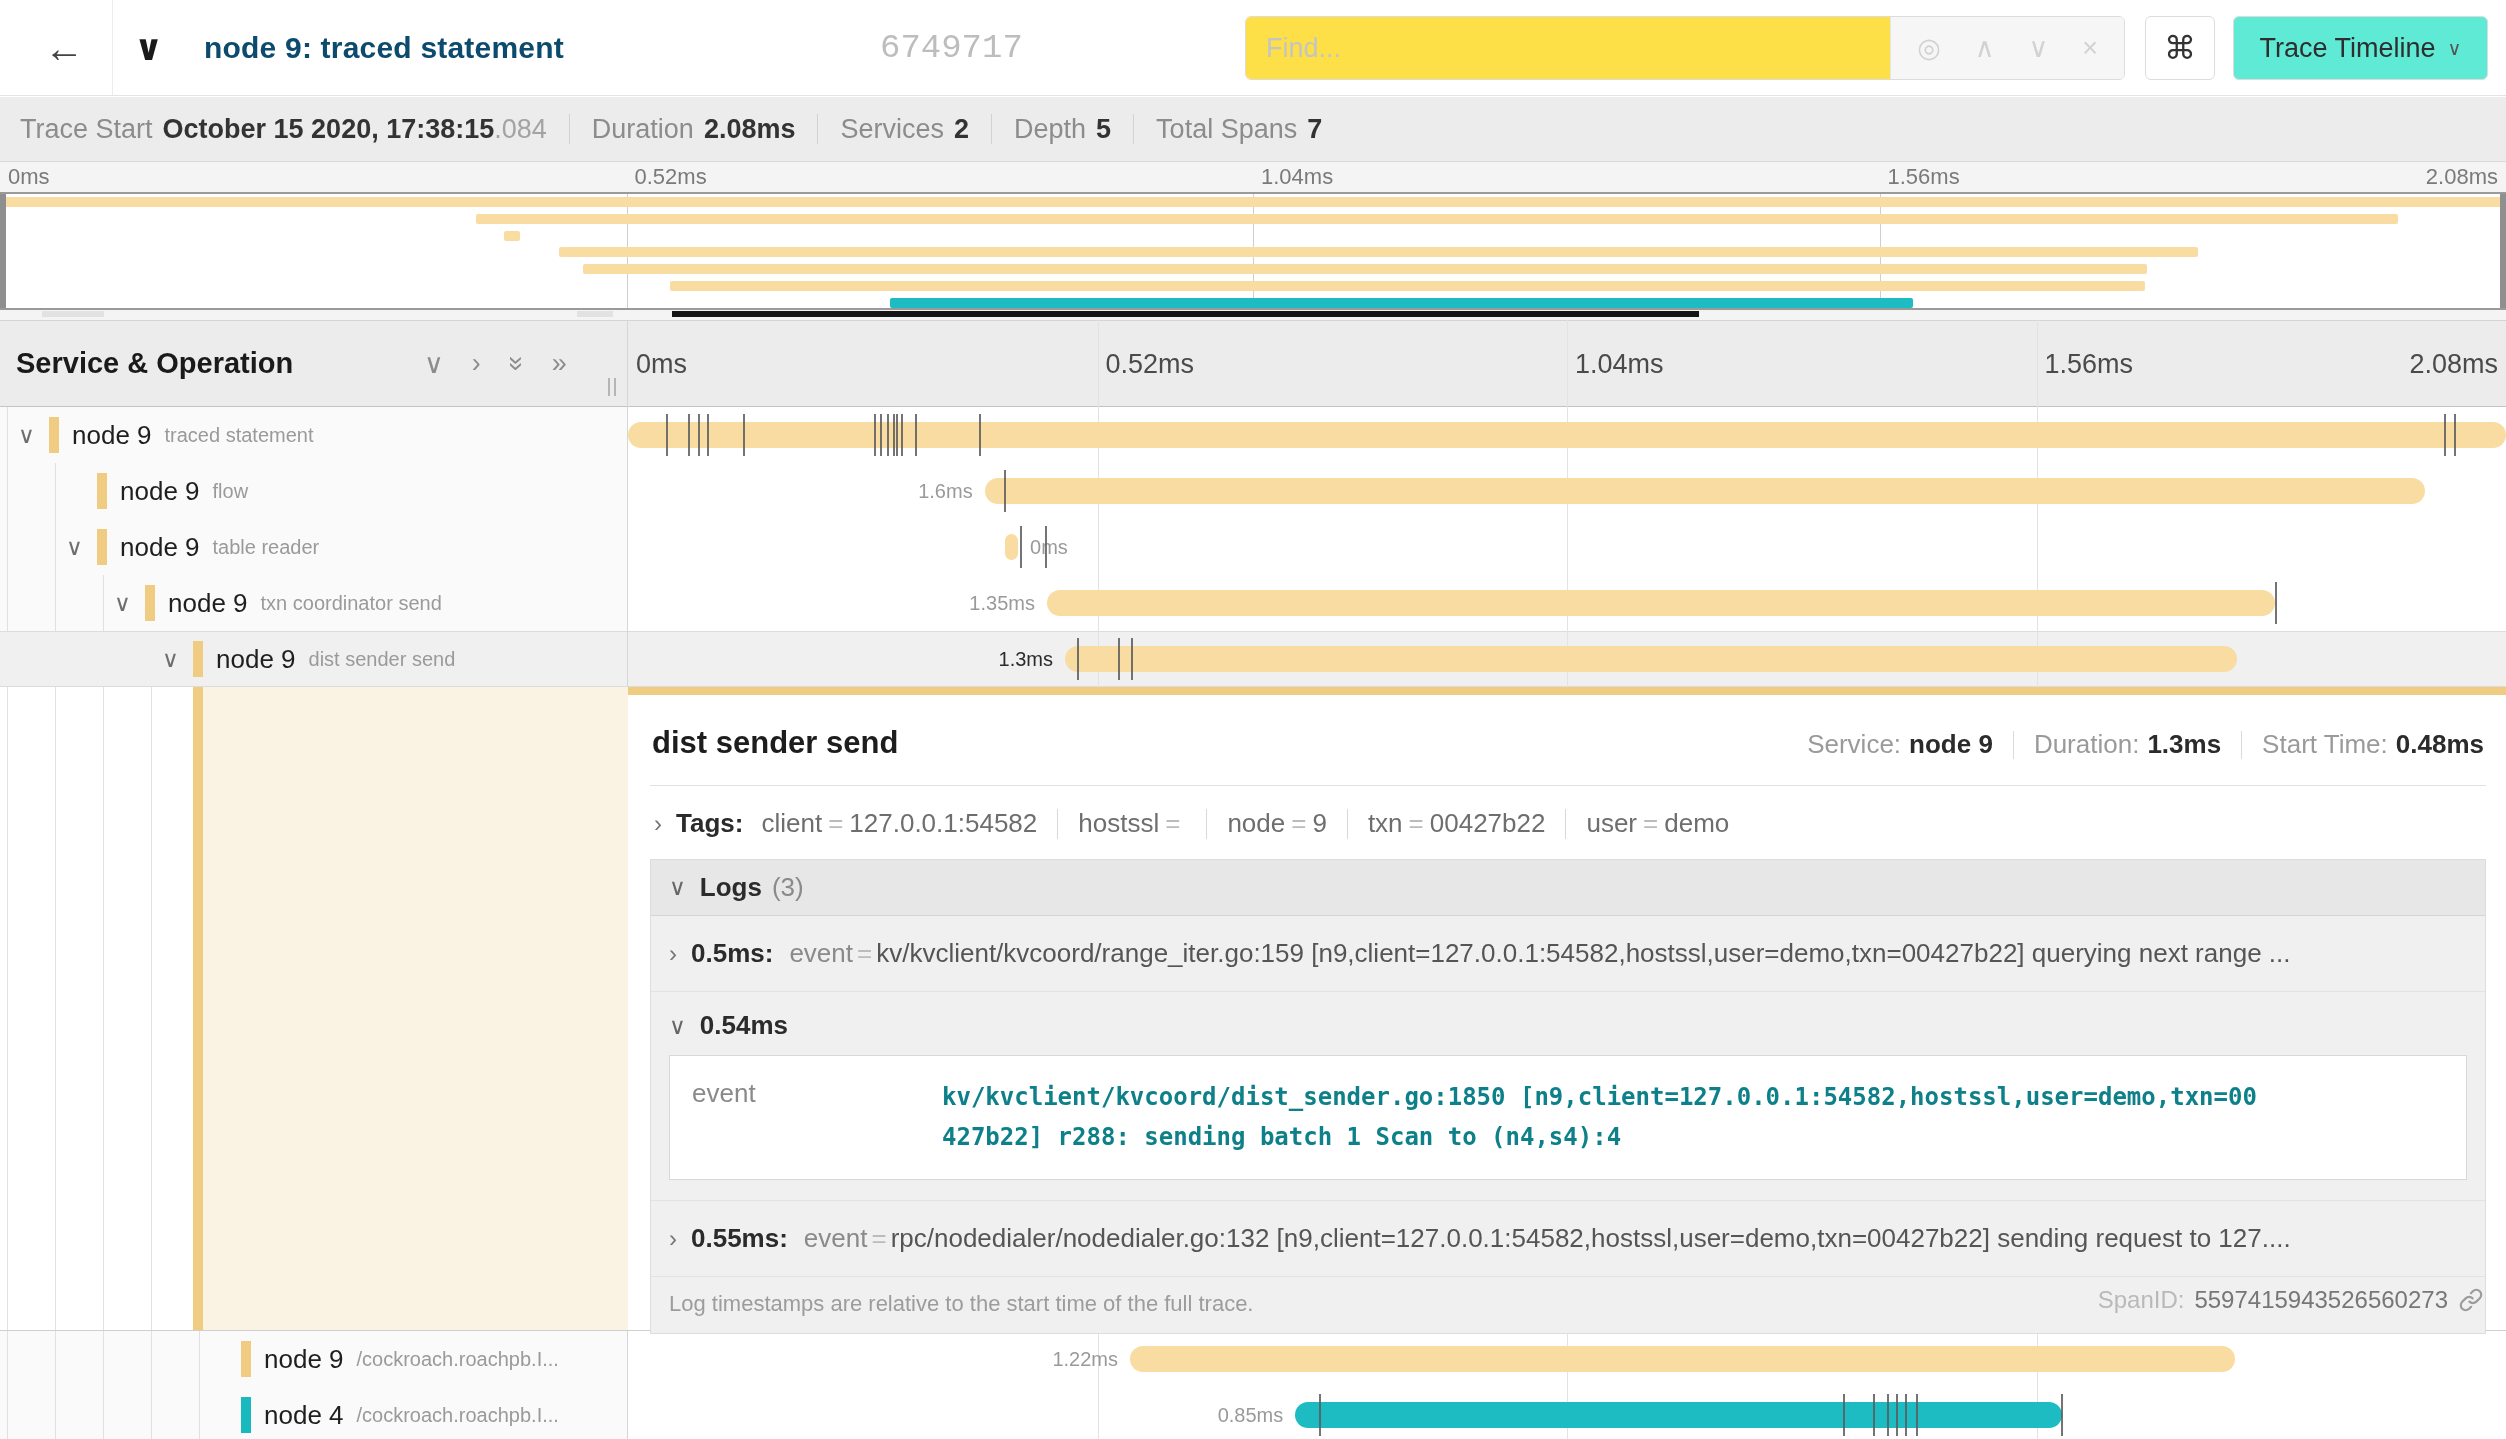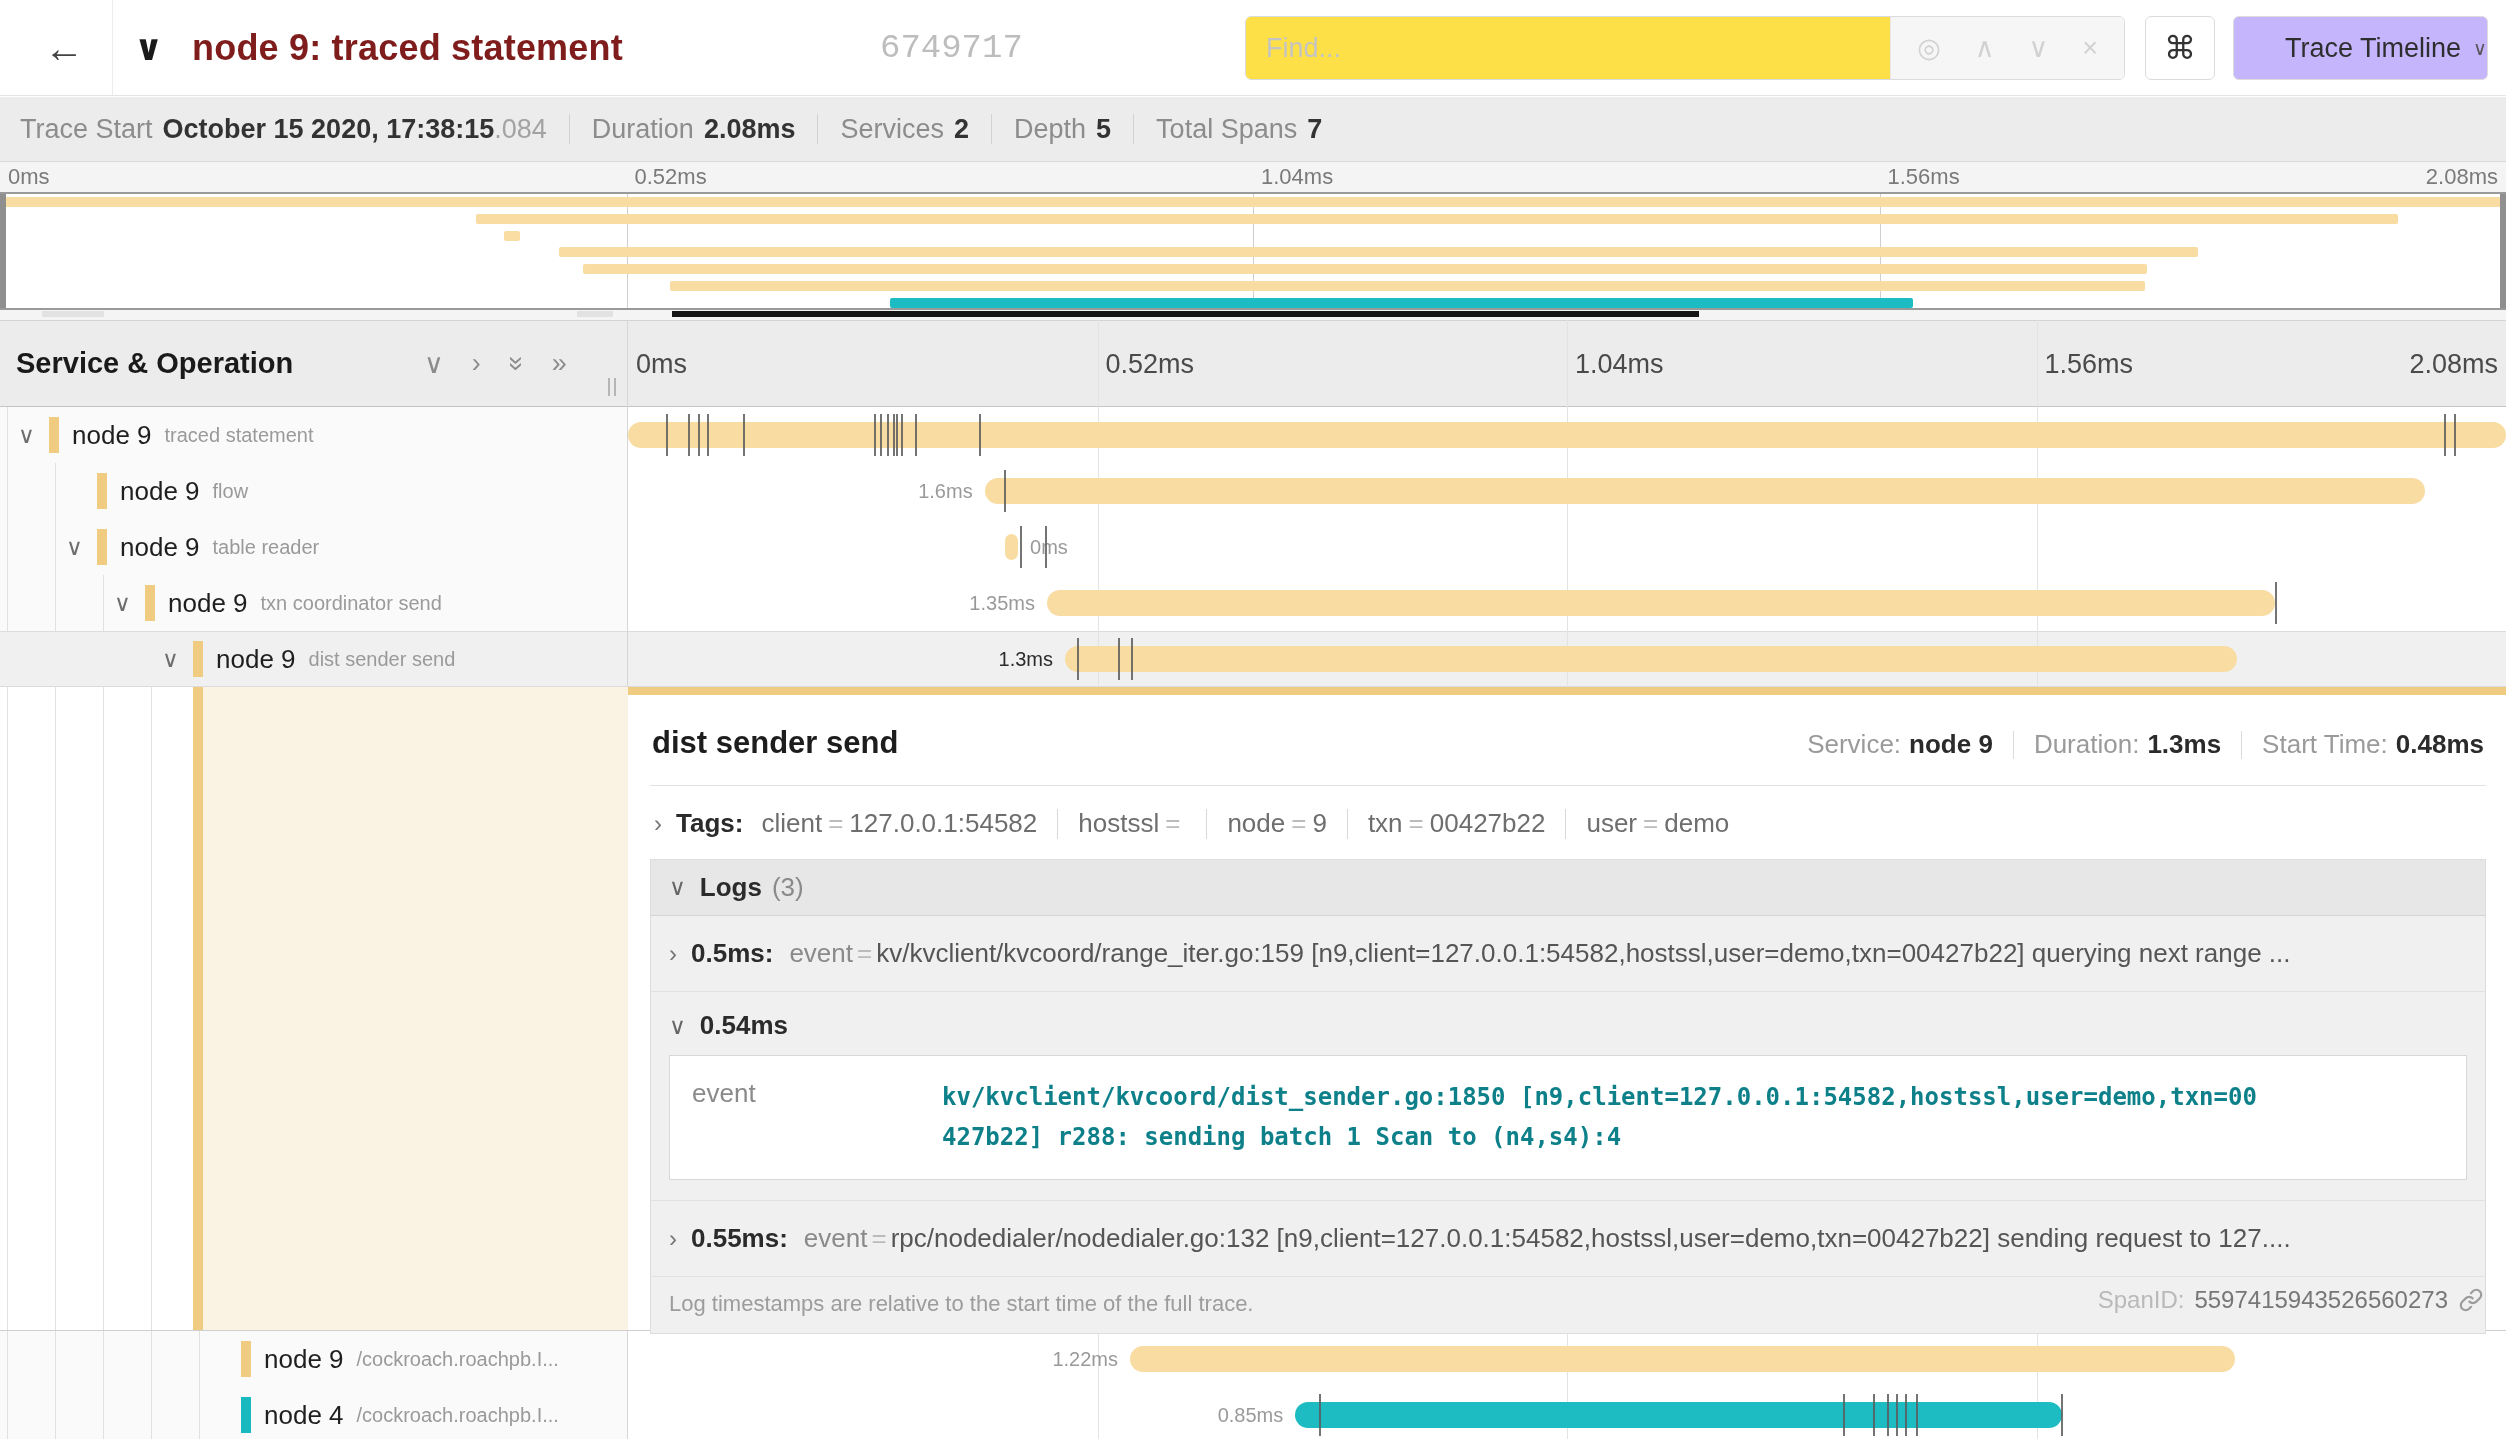--- a/index.html
+++ b/index.html
@@ -5,29 +5,29 @@
   * { box-sizing: border-box; margin: 0; padding: 0; }
   html,body { background:#fff; }
   body { font-family: "Liberation Sans", "DejaVu Sans", sans-serif; }
   #app { position:relative; width:2506px; height:1439px; overflow:hidden; background:#fff; }
 
   
   #header { position:absolute; top:0; left:0; right:0; height:96px; background:#fff; border-bottom:1px solid #E4E4E4; }
   .back-btn { position:absolute; left:18px; top:0; width:92px; height:96px; display:flex; align-items:center; justify-content:center; font-size:40px; color:#444; cursor:pointer; }
   .hdr-divider { position:absolute; left:112px; top:0; bottom:0; width:1px; background:#ECECEC; }
   .title-chev { position:absolute; left:134px; top:0; height:96px; display:flex; align-items:center; font-size:36px; font-weight:700; color:#1a1a1a; }
-  .page-title { position:absolute; left:192px; top:0; height:96px; display:flex; align-items:center; font-size:36px; font-weight:700; color:#7f1d1d; letter-spacing:.2px; }
+  .page-title { position:absolute; left:204px; top:0; height:96px; display:flex; align-items:center; font-size:30px; font-weight:700; color:#0c4a6e; letter-spacing:.2px; }
   .trace-id { position:absolute; left:880px; top:0; height:96px; display:flex; align-items:center; font-size:34px; font-weight:500; color:#BDBDBD;font-family:Liberation Mono, monospace; }
   .findwrap { position:absolute; left:1245px; top:16px; width:880px; height:64px; display:flex; border:1px solid #DCDCDC; border-radius:6px; background:#fff; overflow:hidden; }
   .find-input { flex:1; border:none; outline:none; font-size:27px; color:#444; padding:0 20px; font-family:inherit; background:#fde047; }
   .find-input::placeholder { color:#C4C4C4; }
   .findbtns { display:flex; align-items:center; gap:34px; padding:0 26px; background:#F6F6F6; border-left:1px solid #E6E6E6; color:#D2D2D2; font-size:27px; }
   .findbtns span { cursor:default; }
   .cmd-btn { position:absolute; left:2145px; top:16px; width:70px; height:64px; border:1px solid #DCDCDC; border-radius:6px; background:#fff; display:flex; align-items:center; justify-content:center; font-size:32px; color:#333; cursor:pointer; }
-  .view-btn { position:absolute; left:2233px; top:16px; width:255px; height:64px; border:1px solid #DCDCDC; border-radius:6px; background:#c4b5fd; display:flex; align-items:center; justify-content:flex-end; gap:12px; font-size:27px; color:#2e2e2e; cursor:pointer; }
+  .view-btn { position:absolute; left:2233px; top:16px; width:255px; height:64px; border:1px solid #DCDCDC; border-radius:6px; background:#5eead4; display:flex; align-items:center; justify-content:center; gap:12px; font-size:27px; color:#2e2e2e; cursor:pointer; }
   .view-btn .caret { font-size:19px; color:#555; }
 
   
   #infobar { position:absolute; top:97px; left:0; right:0; height:65px; background:#ECECEC; border-bottom:1px solid #D9D9D9; display:flex; align-items:center; padding:0 20px; font-size:27px; color:#8C8C8C; }
   #infobar b { color:#333; font-weight:700; }
   #infobar .frac { color:#A3A3A3; font-weight:400; }
   #infobar .sep { width:1px; height:30px; background:#D2D2D2; margin:0 22px; }
   #infobar .gap { width:10px; }
 
   

